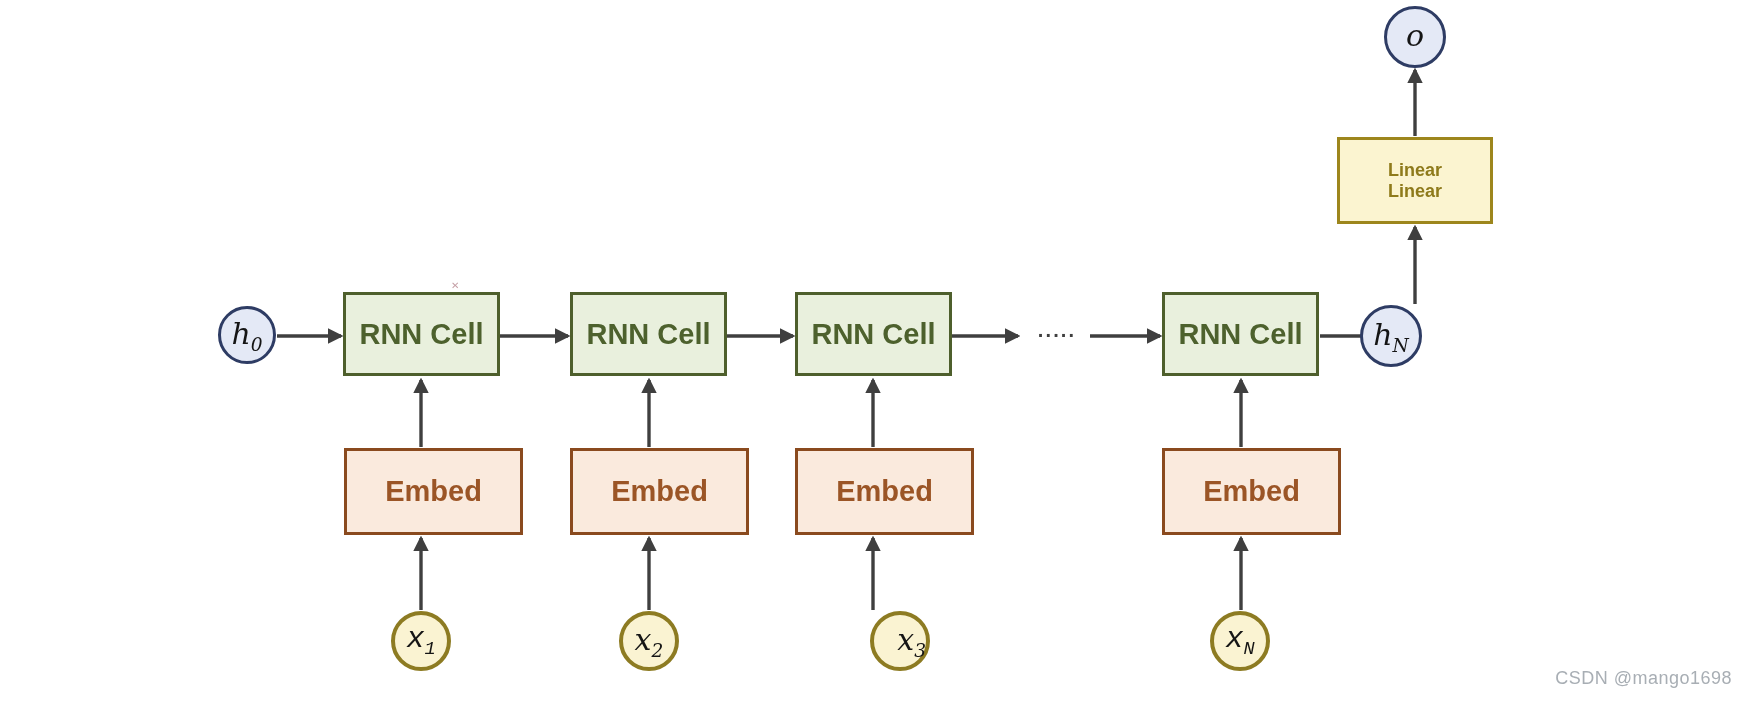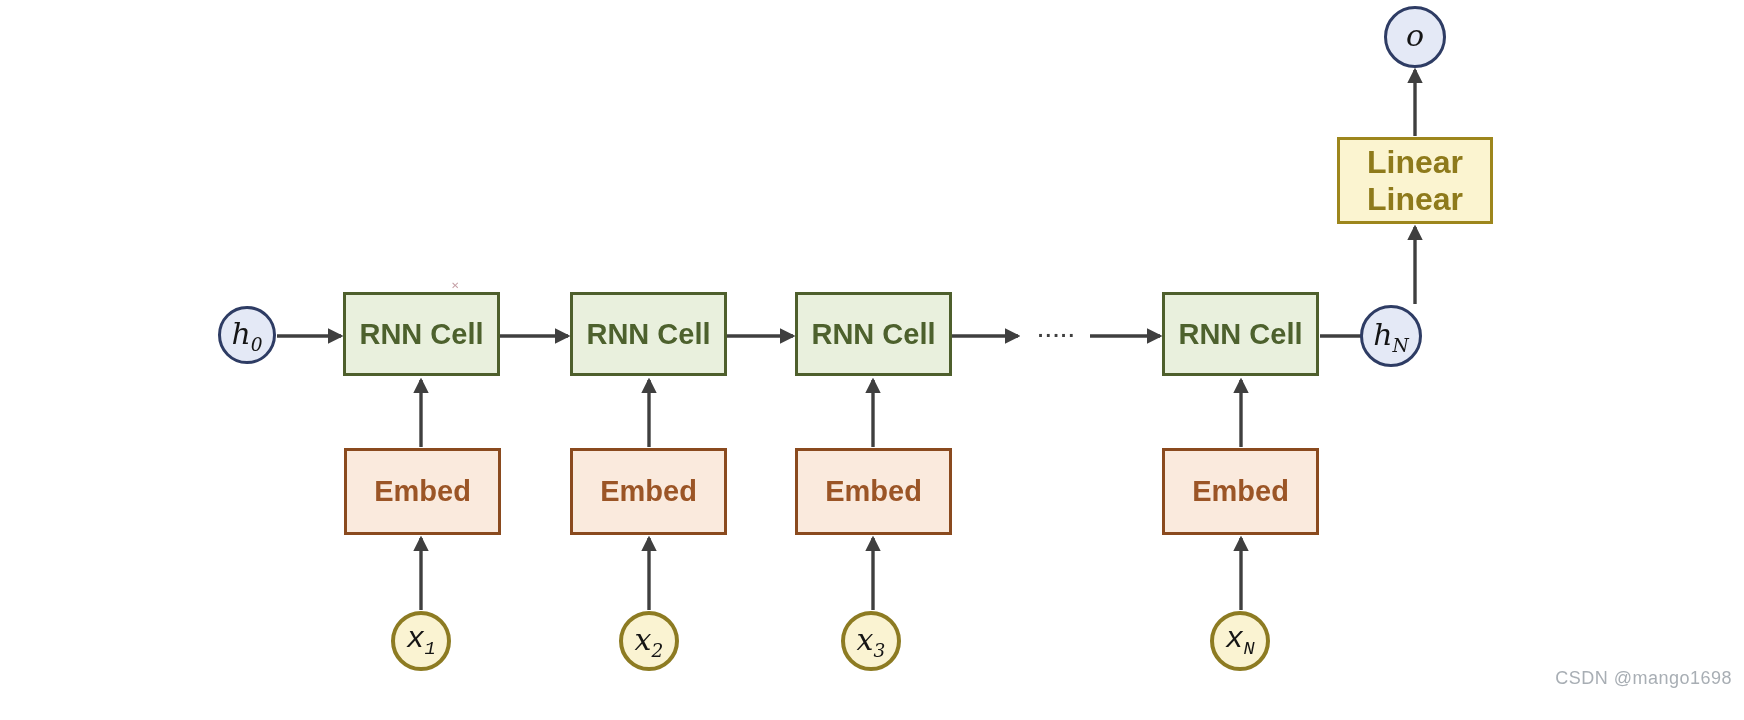--- a/index.html
+++ b/index.html
@@ -8,22 +8,22 @@
     font-family:"Liberation Sans", sans-serif; overflow:hidden;
   }
   .arrows { position:absolute; left:0; top:0; pointer-events:none; }
   .arrows line { stroke: var(--arrow); stroke-width: 3.4; }
   .arrows marker path { fill: var(--arrow); }
 
   .node { position:absolute; display:flex; align-items:center; justify-content:center; box-sizing:border-box; }
   .box  { border-style:solid; border-width:3px; font-weight:bold; text-align:center; }
 
   .rnn    { width:157px; height:84px; background:var(--rnn-fill);    border-color:var(--rnn-border);    color:var(--rnn-text);    font-size:29px; }
-  .embed  { width:157px; height:87px; background:var(--embed-fill);  border-color:var(--embed-border);  color:var(--embed-text);  font-size:29px; }
-  .linear { width:156px; height:87px; background:var(--linear-fill); border-color:var(--linear-border); color:var(--linear-text); font-size:32px; line-height:1.15;justify-content:center; }
+  .embed  { width:179px; height:87px; background:var(--embed-fill);  border-color:var(--embed-border);  color:var(--embed-text);  font-size:29px; }
+  .linear { width:156px; height:87px; background:var(--linear-fill); border-color:var(--linear-border); color:var(--linear-text); font-size:18px; line-height:1.15;justify-content:center; }
 
   .circle { border-radius:50%; font-family:"DejaVu Serif", serif; font-style:italic; color:#151515; }
   .h-circle { background:var(--state-fill); border:3px solid var(--state-border); }
   .x-circle { background:var(--input-fill); border:4px solid var(--input-border); }
   .math { font-size:30px; white-space:nowrap; }
   .math sub { font-size:0.62em; font-style:italic; }
 
   .ellipsis {
     position:absolute; left:1030px; top:320px; width:54px; height:32px; line-height:30px;
     text-align:center; font-size:20px; font-weight:bold; letter-spacing:1px; color:var(--arrow);
@@ -107,21 +107,21 @@
   <div class="node box embed" style="left:1162px; top:448px;">
     <span>Embed</span>
   </div>
 
   <div class="node circle x-circle" style="left:391px; top:611px; width:60px; height:60px;font-family:Liberation Mono, monospace;">
     <span class="math"><span>x</span><sub>1</sub></span>
   </div>
   <div class="node circle x-circle" style="left:619px; top:611px; width:60px; height:60px;">
     <span class="math"><span>x</span><sub>2</sub></span>
   </div>
-  <div class="node circle x-circle" style="left:841px; top:611px; width:60px; height:60px;">
+  <div class="node circle x-circle" style="left:870px; top:611px; width:60px; height:60px;justify-content:flex-end;">
     <span class="math"><span>x</span><sub>3</sub></span>
   </div>
   <div class="node circle x-circle" style="left:1210px; top:611px; width:60px; height:60px;font-family:Liberation Mono, monospace;">
     <span class="math"><span>x</span><sub>N</sub></span>
   </div>
 
   <div class="node box linear" style="left:1337px; top:137px;">
     <span>
       <span>Linear</span><br>
       <span>Linear</span>

